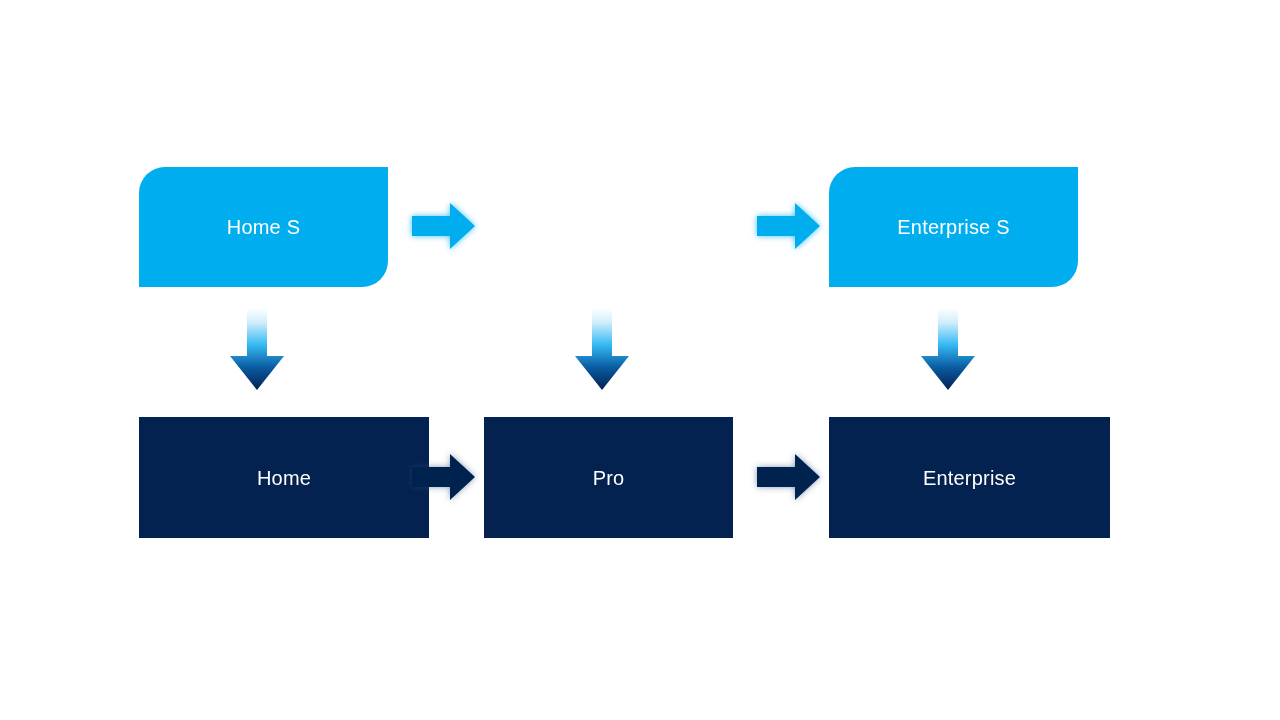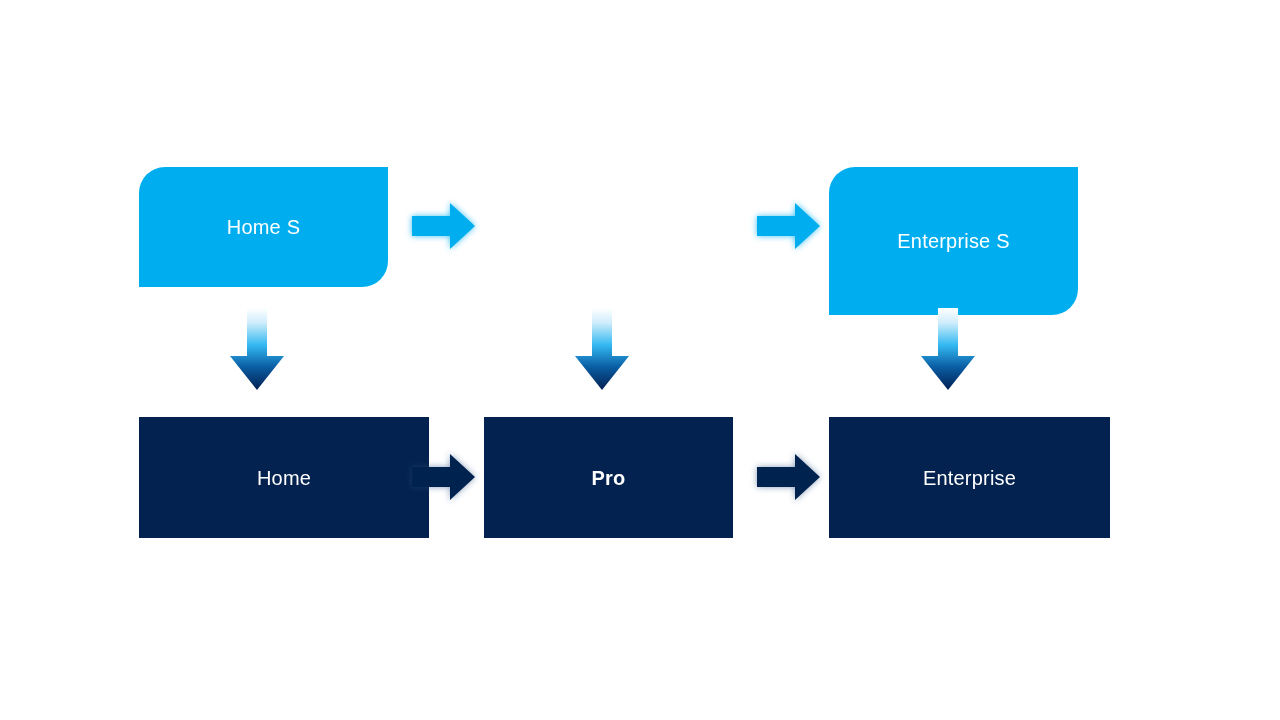--- a/index.html
+++ b/index.html
@@ -85,21 +85,21 @@
 </head>
 <body>
 
 <div id="canvas">
 
   <div class="node-box tier-blue" style="left:139px; top:167px; width:249px; height:120px;">
     <span class="node-label">Home S</span>
   </div>
 
 
-  <div class="node-box tier-blue" style="left:829px; top:167px; width:249px; height:148px;">
+  <div class="node-box tier-blue" style="left:829px; top:167px; width:249px; height:120px;">
     <span class="node-label">Enterprise S</span>
   </div>
 
   <div class="arrow-h" style="left:408px; top:198px;">
     <svg viewBox="0 0 70 56" xmlns="http://www.w3.org/2000/svg">
       <defs>
         <filter id="glowBlue1" x="-50%" y="-50%" width="200%" height="200%">
           <feDropShadow dx="0" dy="0" stdDeviation="3.2" flood-color="#00AEEF" flood-opacity="0.75"></feDropShadow>
         </filter>
       </defs>
@@ -160,21 +160,21 @@
         </linearGradient>
       </defs>
       <polygon points="21,0 41,0 41,48 58,48 31,82 4,48 21,48" fill="url(#vgrad3)"></polygon>
     </svg>
   </div>
 
   <div class="node-box tier-navy" style="left:139px; top:417px; width:290px; height:121px;">
     <span class="node-label">Home</span>
   </div>
 
-  <div class="node-box tier-navy" style="left:484px; top:417px; width:249px; height:121px;font-weight:bold;">
+  <div class="node-box tier-navy" style="left:484px; top:417px; width:249px; height:121px;">
     <span class="node-label">Pro</span>
   </div>
 
   <div class="node-box tier-navy" style="left:829px; top:417px; width:281px; height:121px;">
     <span class="node-label">Enterprise</span>
   </div>
 
   <div class="arrow-h" style="left:408px; top:449px;">
     <svg viewBox="0 0 70 56" xmlns="http://www.w3.org/2000/svg">
       <defs>

